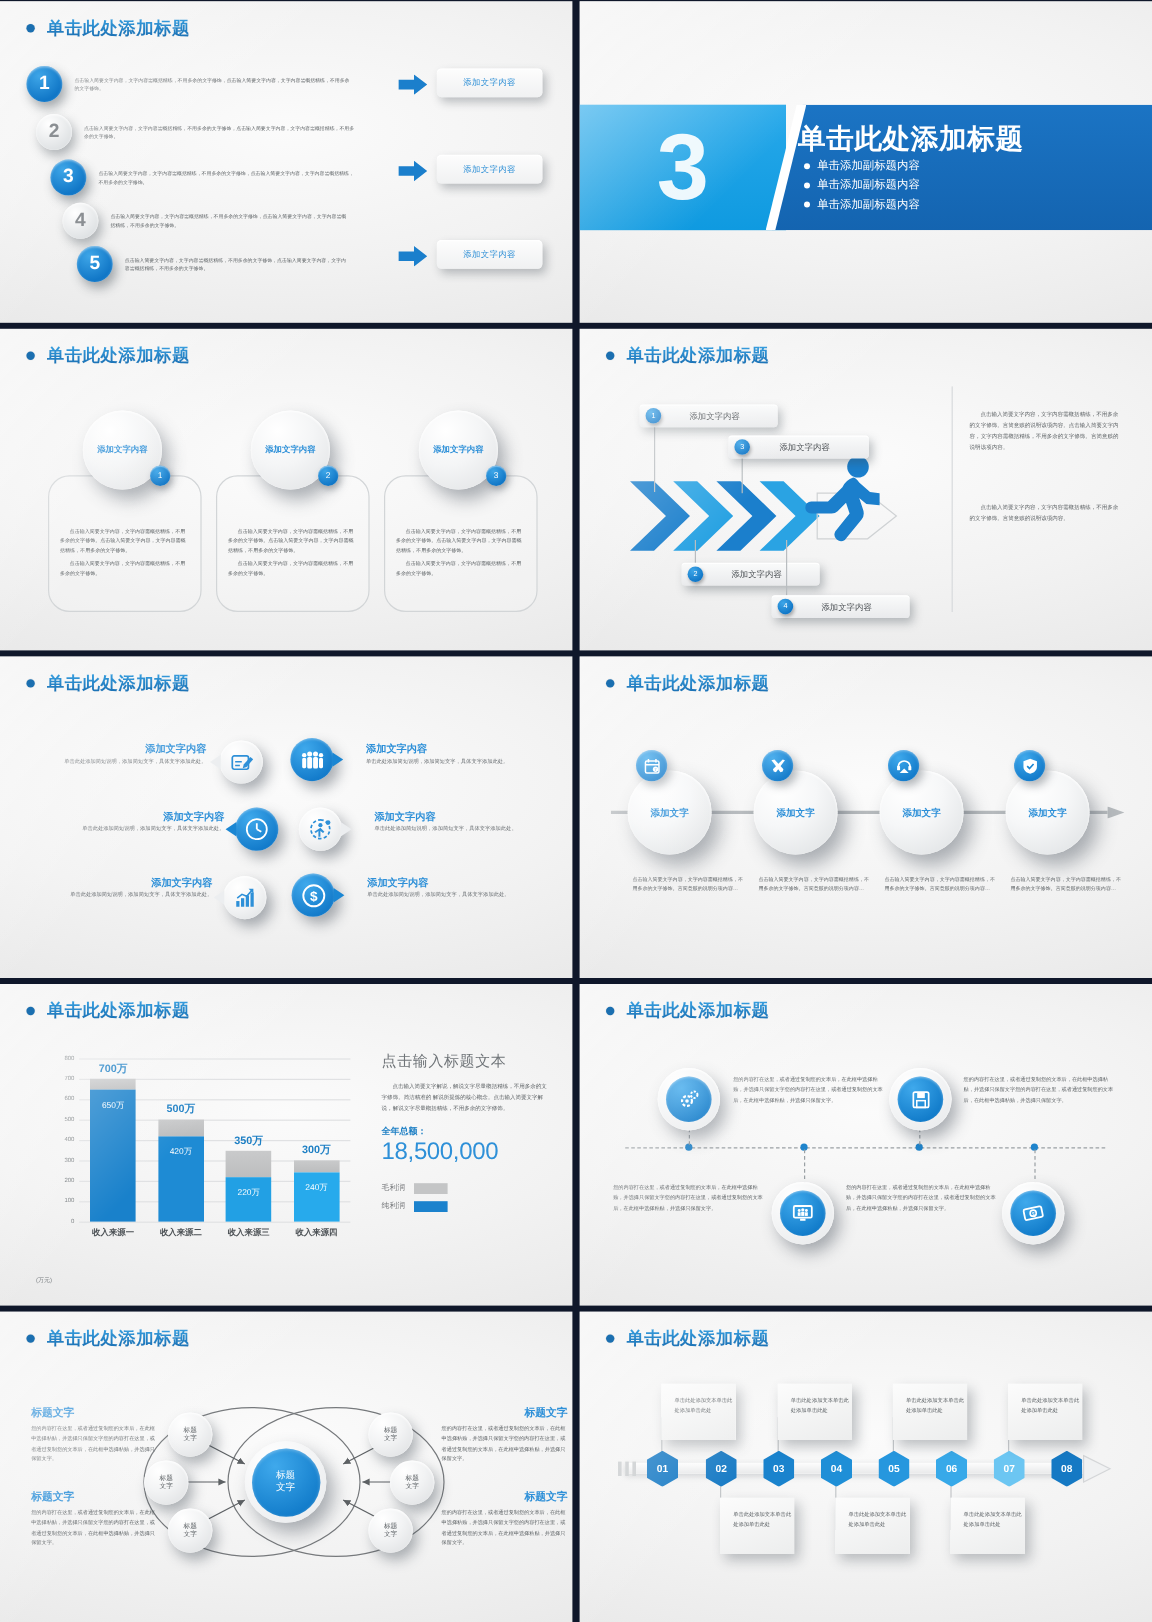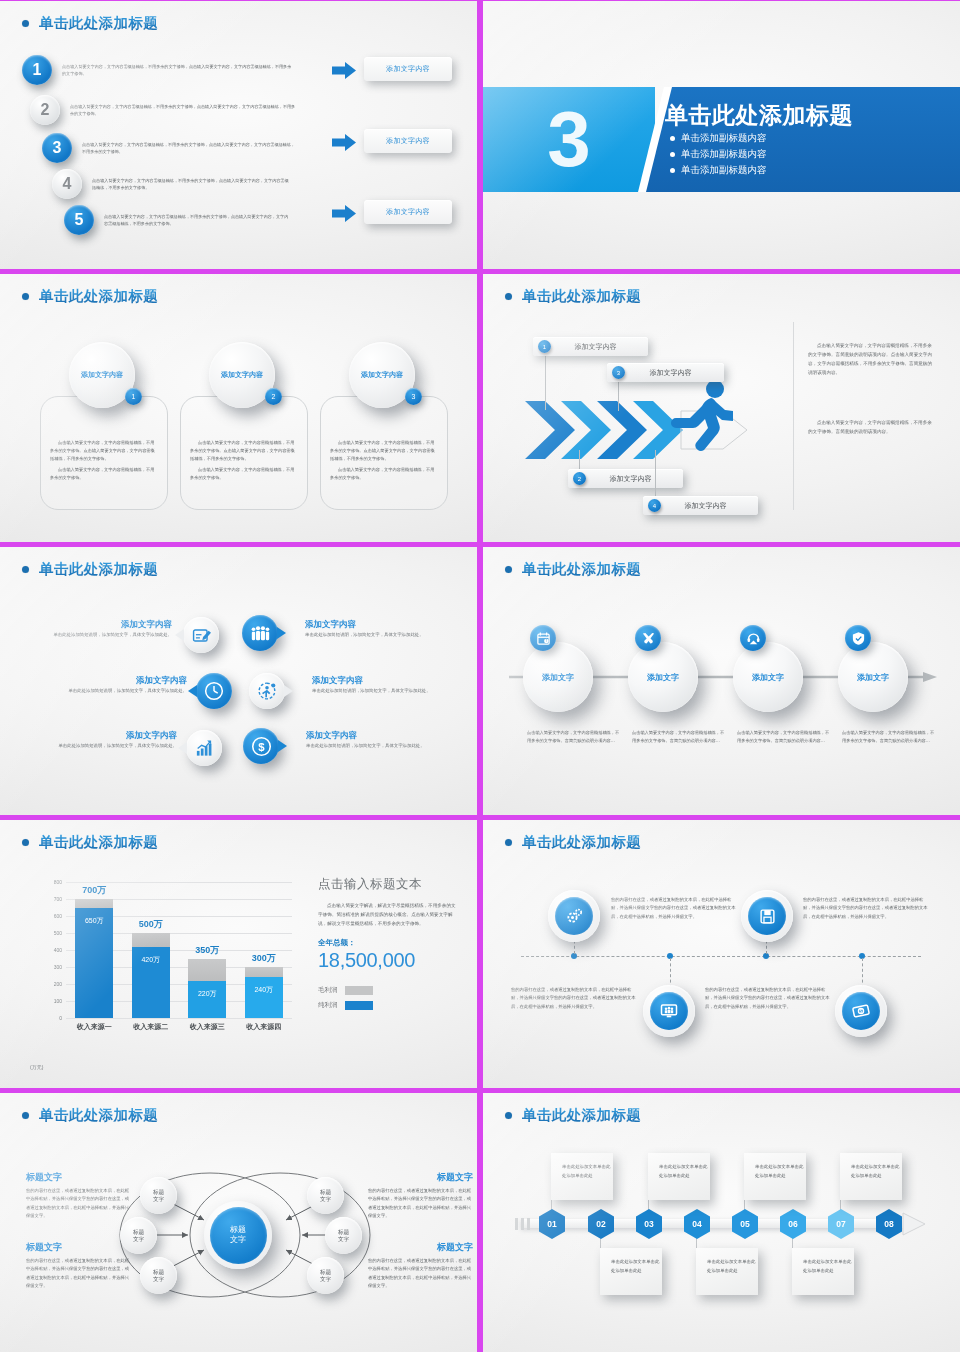--- a/index.html
+++ b/index.html
@@ -1,17 +1,17 @@
 <!DOCTYPE html>
 <html><head>
 <meta charset="utf-8">
 <style>
   html,body{margin:0;padding:0;background:#ffffff;}
   body{width:960px;height:1352px;font-family:"Liberation Sans","DejaVu Sans",sans-serif;-webkit-font-smoothing:antialiased;}
-  #deck{width:960px;height:1352px;display:grid;grid-template-columns:477px 477px;grid-template-rows:268px 268px 268px 268px 262px;gap:5px 6px;padding:1px 0 0 0;box-sizing:border-box;background:#d946ef;}
+  #deck{width:960px;height:1352px;display:grid;grid-template-columns:477px 477px;grid-template-rows:268px 268px 268px 268px 262px;gap:5px 6px;padding:1px 0 0 0;box-sizing:border-box;background:#0f172a;}
   .slide{position:relative;overflow:hidden;background:
       radial-gradient(120% 90% at 50% 40%, #fbfbfb 0%, #f2f2f2 45%, #e4e4e4 100%);
       border:0;}
   .slide:after{content:"";position:absolute;inset:0;pointer-events:none;
       background:linear-gradient(135deg,rgba(255,255,255,.55) 0%,rgba(255,255,255,0) 38%);}
   
   .stitle{position:absolute;left:22px;top:13px;display:flex;align-items:center;gap:10px;z-index:6;}
   .stitle .dot{width:7px;height:7px;border-radius:50%;background:#1b6fb0;box-shadow:0 0 0 .5px rgba(0,0,0,.05);}
   .stitle .txt{font-size:14.5px;font-weight:bold;letter-spacing:.4px;
      background:linear-gradient(180deg,#3aa3e3 0%,#1769ad 100%);

